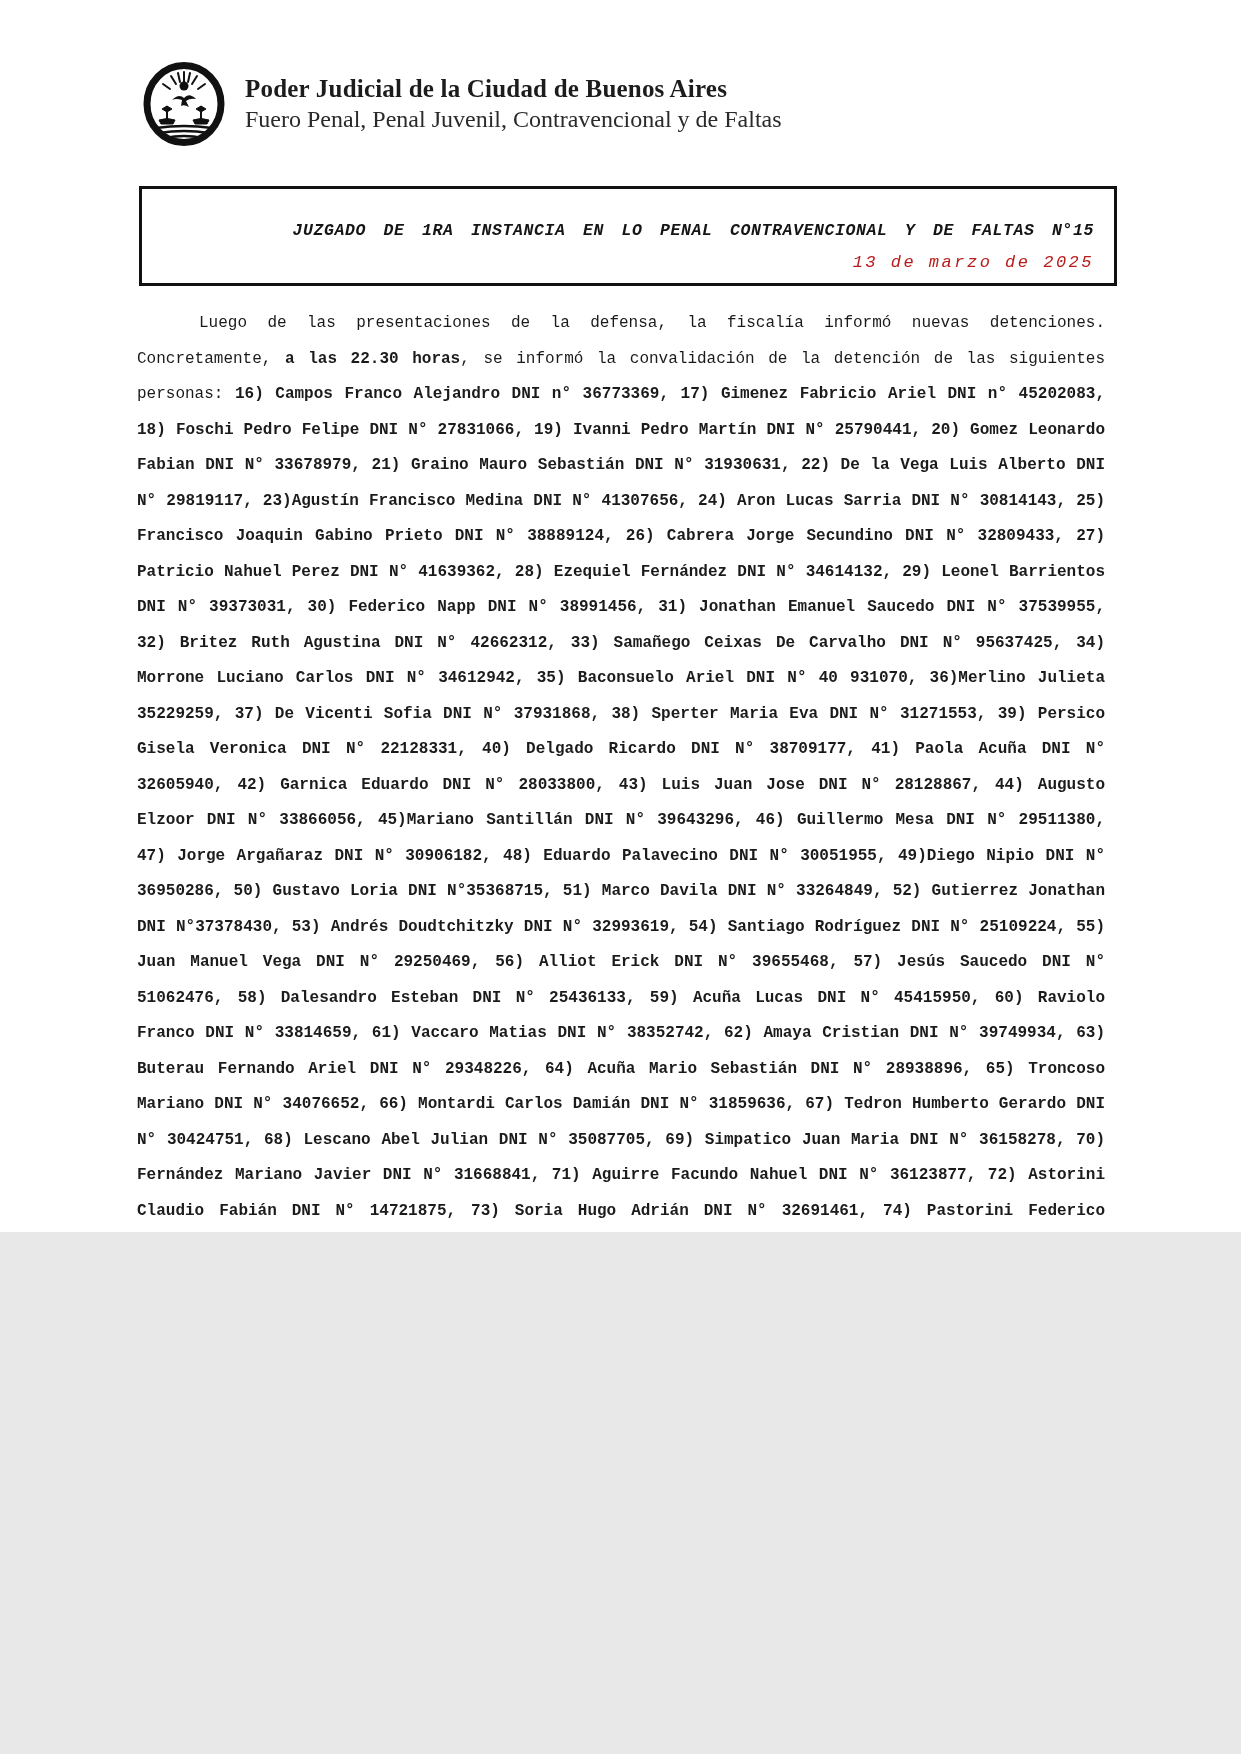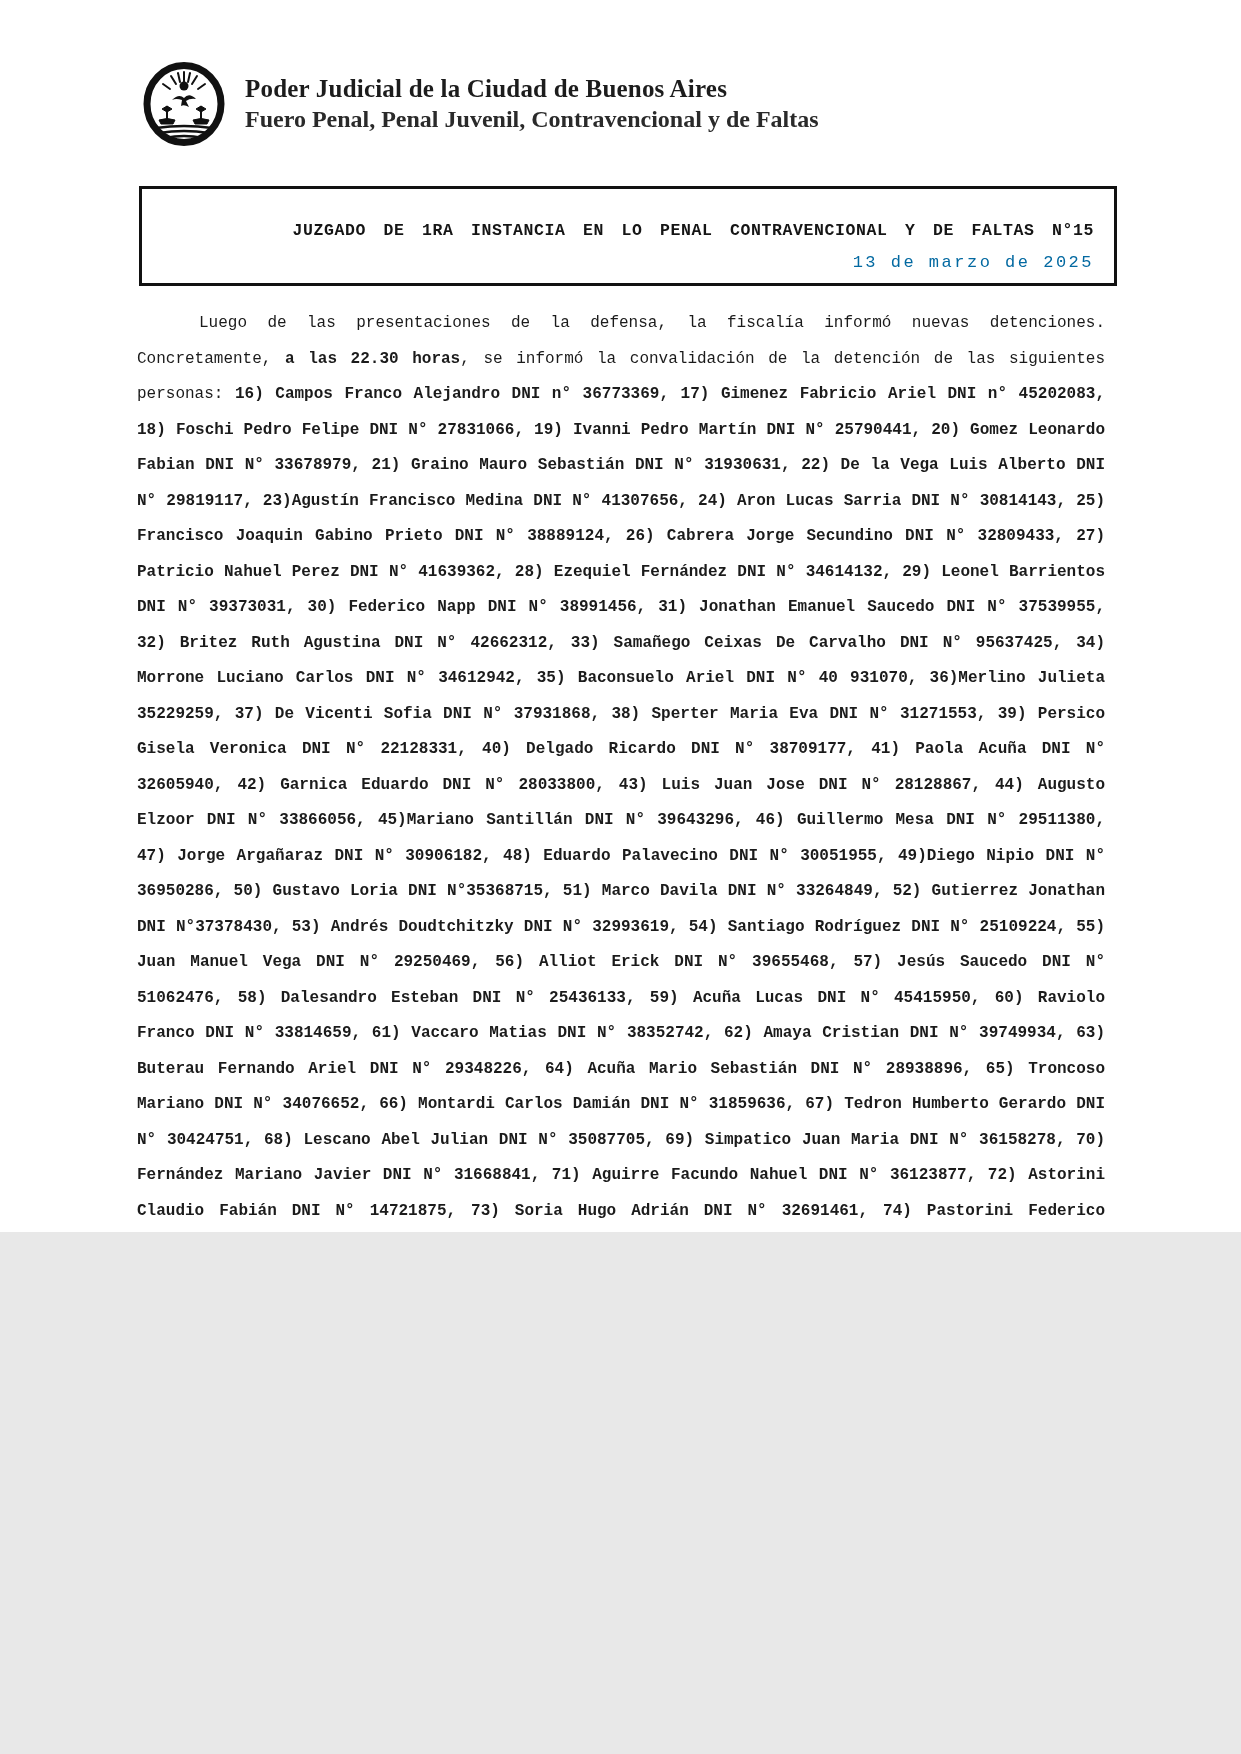--- a/index.html
+++ b/index.html
@@ -27,21 +27,21 @@
   .org-text { font-family: "Liberation Serif", serif; }
   .org-name {
     font-size: 25px;
     font-weight: 700;
     color: #1c1c1c;
     letter-spacing: 0.2px;
     line-height: 30px;
   }
   .org-subtitle {
     font-size: 24px;
-    font-weight: 700;
+    font-weight: 400;
     color: #2a2a2a;
     line-height: 30px;
   }
 
   
   .notice-box {
     position: absolute;
     left: 139px;
     top: 186px;
     width: 978px;
@@ -126,22 +126,22 @@
         <path d="M16 71 Q41 67 66 71"></path>
         <path d="M22 76 Q41 72 60 76"></path>
       </g>
     </svg>
     <div class="org-text">
       <div class="org-name">Poder Judicial de la Ciudad de Buenos Aires</div>
       <div class="org-subtitle">Fuero Penal, Penal Juvenil, Contravencional y de Faltas</div>
     </div>
   </div>
 
-  <div class="notice-box" style="border-color: rgb(17, 17, 17);">
+  <div class="notice-box" style="border-color: rgb(17, 17, 17); font-style: italic;">
     <div class="court-name">JUZGADO DE 1RA INSTANCIA EN LO PENAL CONTRAVENCIONAL Y DE FALTAS N°15</div>
-    <div class="notice-date" style="color: #0369a1;">13 de marzo de 2025</div>
+    <div class="notice-date" style="color: #b91c1c;">13 de marzo de 2025</div>
   </div>
 
   <div class="document-body">
     <p><span>Luego de las presentaciones de la defensa, la fiscalía informó nuevas detenciones. Concretamente, </span><span class="b">a las 22.30 horas</span><span>, se informó la convalidación de la detención de las siguientes personas: </span><span class="b">16) Campos Franco Alejandro DNI n° 36773369, 17) Gimenez Fabricio Ariel DNI n° 45202083, 18) Foschi Pedro Felipe DNI N° 27831066, 19) Ivanni Pedro Martín DNI N° 25790441, 20) Gomez Leonardo Fabian DNI N° 33678979, 21) Graino Mauro Sebastián DNI N° 31930631, 22) De la Vega Luis Alberto DNI N° 29819117, 23)Agustín Francisco Medina DNI N° 41307656, 24) Aron Lucas Sarria DNI N° 30814143, 25) Francisco Joaquin Gabino Prieto DNI N° 38889124, 26) Cabrera Jorge Secundino DNI N° 32809433, 27) Patricio Nahuel Perez DNI N° 41639362, 28) Ezequiel Fernández DNI N° 34614132, 29) Leonel Barrientos DNI N° 39373031, 30) Federico Napp DNI N° 38991456, 31) Jonathan Emanuel Saucedo DNI N° 37539955, 32) Britez Ruth Agustina DNI N° 42662312, 33) Samañego Ceixas De Carvalho DNI N° 95637425, 34) Morrone Luciano Carlos DNI N° 34612942, 35) Baconsuelo Ariel DNI N° 40 931070, 36)Merlino Julieta 35229259, 37) De Vicenti Sofia DNI N° 37931868, 38) Sperter Maria Eva DNI N° 31271553, 39) Persico Gisela Veronica DNI N° 22128331, 40) Delgado Ricardo DNI N° 38709177, 41) Paola Acuña DNI N° 32605940, 42) Garnica Eduardo DNI N° 28033800, 43) Luis Juan Jose DNI N° 28128867, 44) Augusto Elzoor DNI N° 33866056, 45)Mariano Santillán DNI N° 39643296, 46) Guillermo Mesa DNI N° 29511380, 47) Jorge Argañaraz DNI N° 30906182, 48) Eduardo Palavecino DNI N° 30051955, 49)Diego Nipio DNI N° 36950286, 50) Gustavo Loria DNI N°35368715, 51) Marco Davila DNI N° 33264849, 52) Gutierrez Jonathan DNI N°37378430, 53) Andrés Doudtchitzky DNI N° 32993619, 54) Santiago Rodríguez DNI N° 25109224, 55) Juan Manuel Vega DNI N° 29250469, 56) Alliot Erick DNI N° 39655468, 57) Jesús Saucedo DNI N° 51062476, 58) Dalesandro Esteban DNI N° 25436133, 59) Acuña Lucas DNI N° 45415950, 60) Raviolo Franco DNI N° 33814659, 61) Vaccaro Matias DNI N° 38352742, 62) Amaya Cristian DNI N° 39749934, 63) Buterau Fernando Ariel DNI N° 29348226, 64) Acuña Mario Sebastián DNI N° 28938896, 65) Troncoso Mariano DNI N° 34076652, 66) Montardi Carlos Damián DNI N° 31859636, 67) Tedron Humberto Gerardo DNI N° 30424751, 68) Lescano Abel Julian DNI N° 35087705, 69) Simpatico Juan Maria DNI N° 36158278, 70) Fernández Mariano Javier DNI N° 31668841, 71) Aguirre Facundo Nahuel DNI N° 36123877, 72) Astorini Claudio Fabián DNI N° 14721875, 73) Soria Hugo Adrián DNI N° 32691461, 74) Pastorini Federico Agustín DNI N° 41393949, 75) Campos Roque Mario DNI N° 29927824, 76) Da Silva Federico Abel DNI N° 32197241, 77) Piscolichi Peralta Thiago</span></p>
   </div>
 
 </div>
 
 </body></html>

